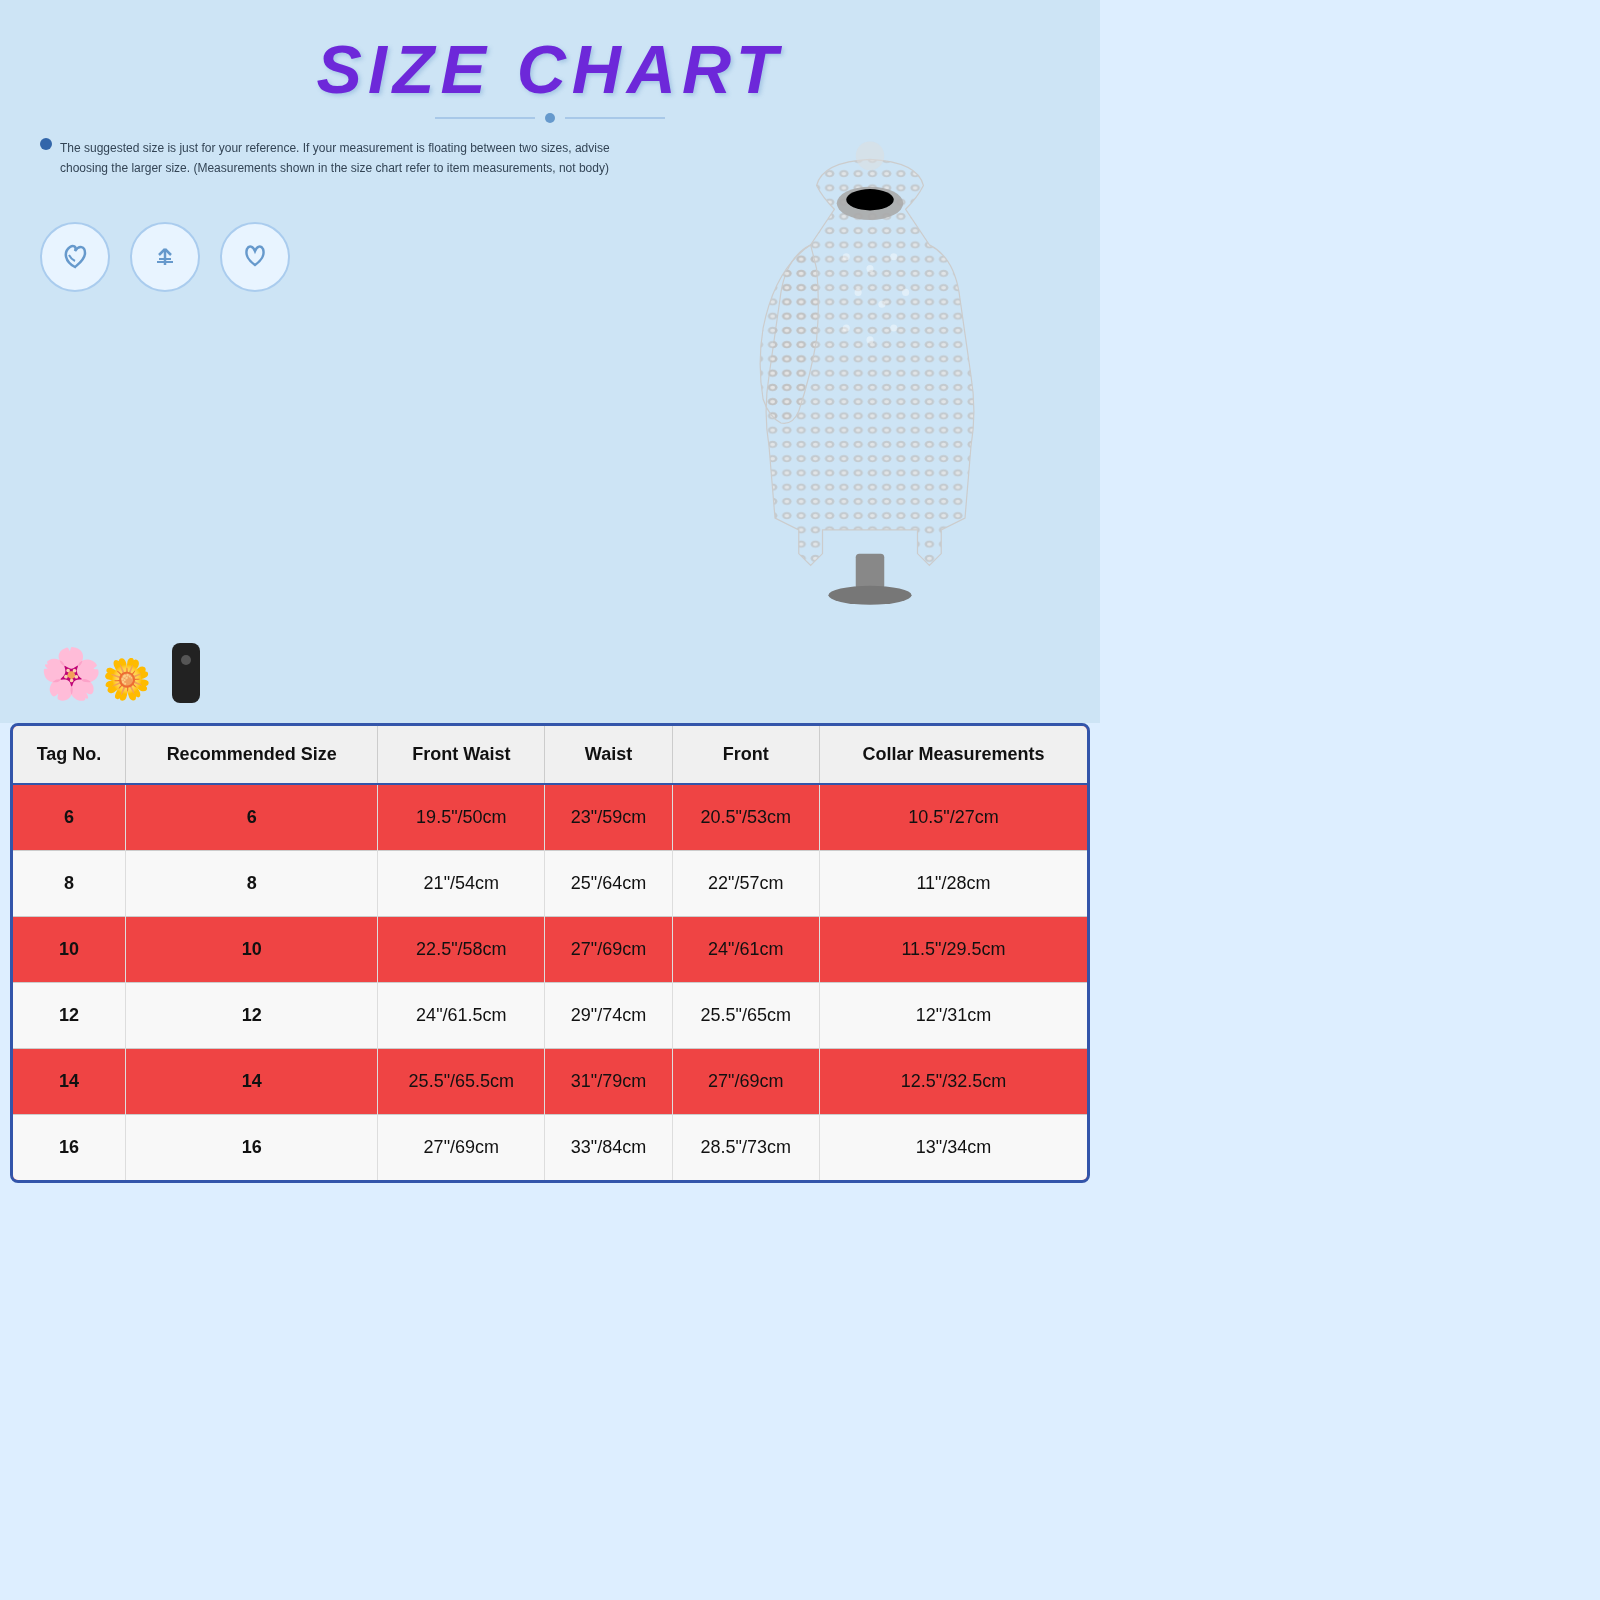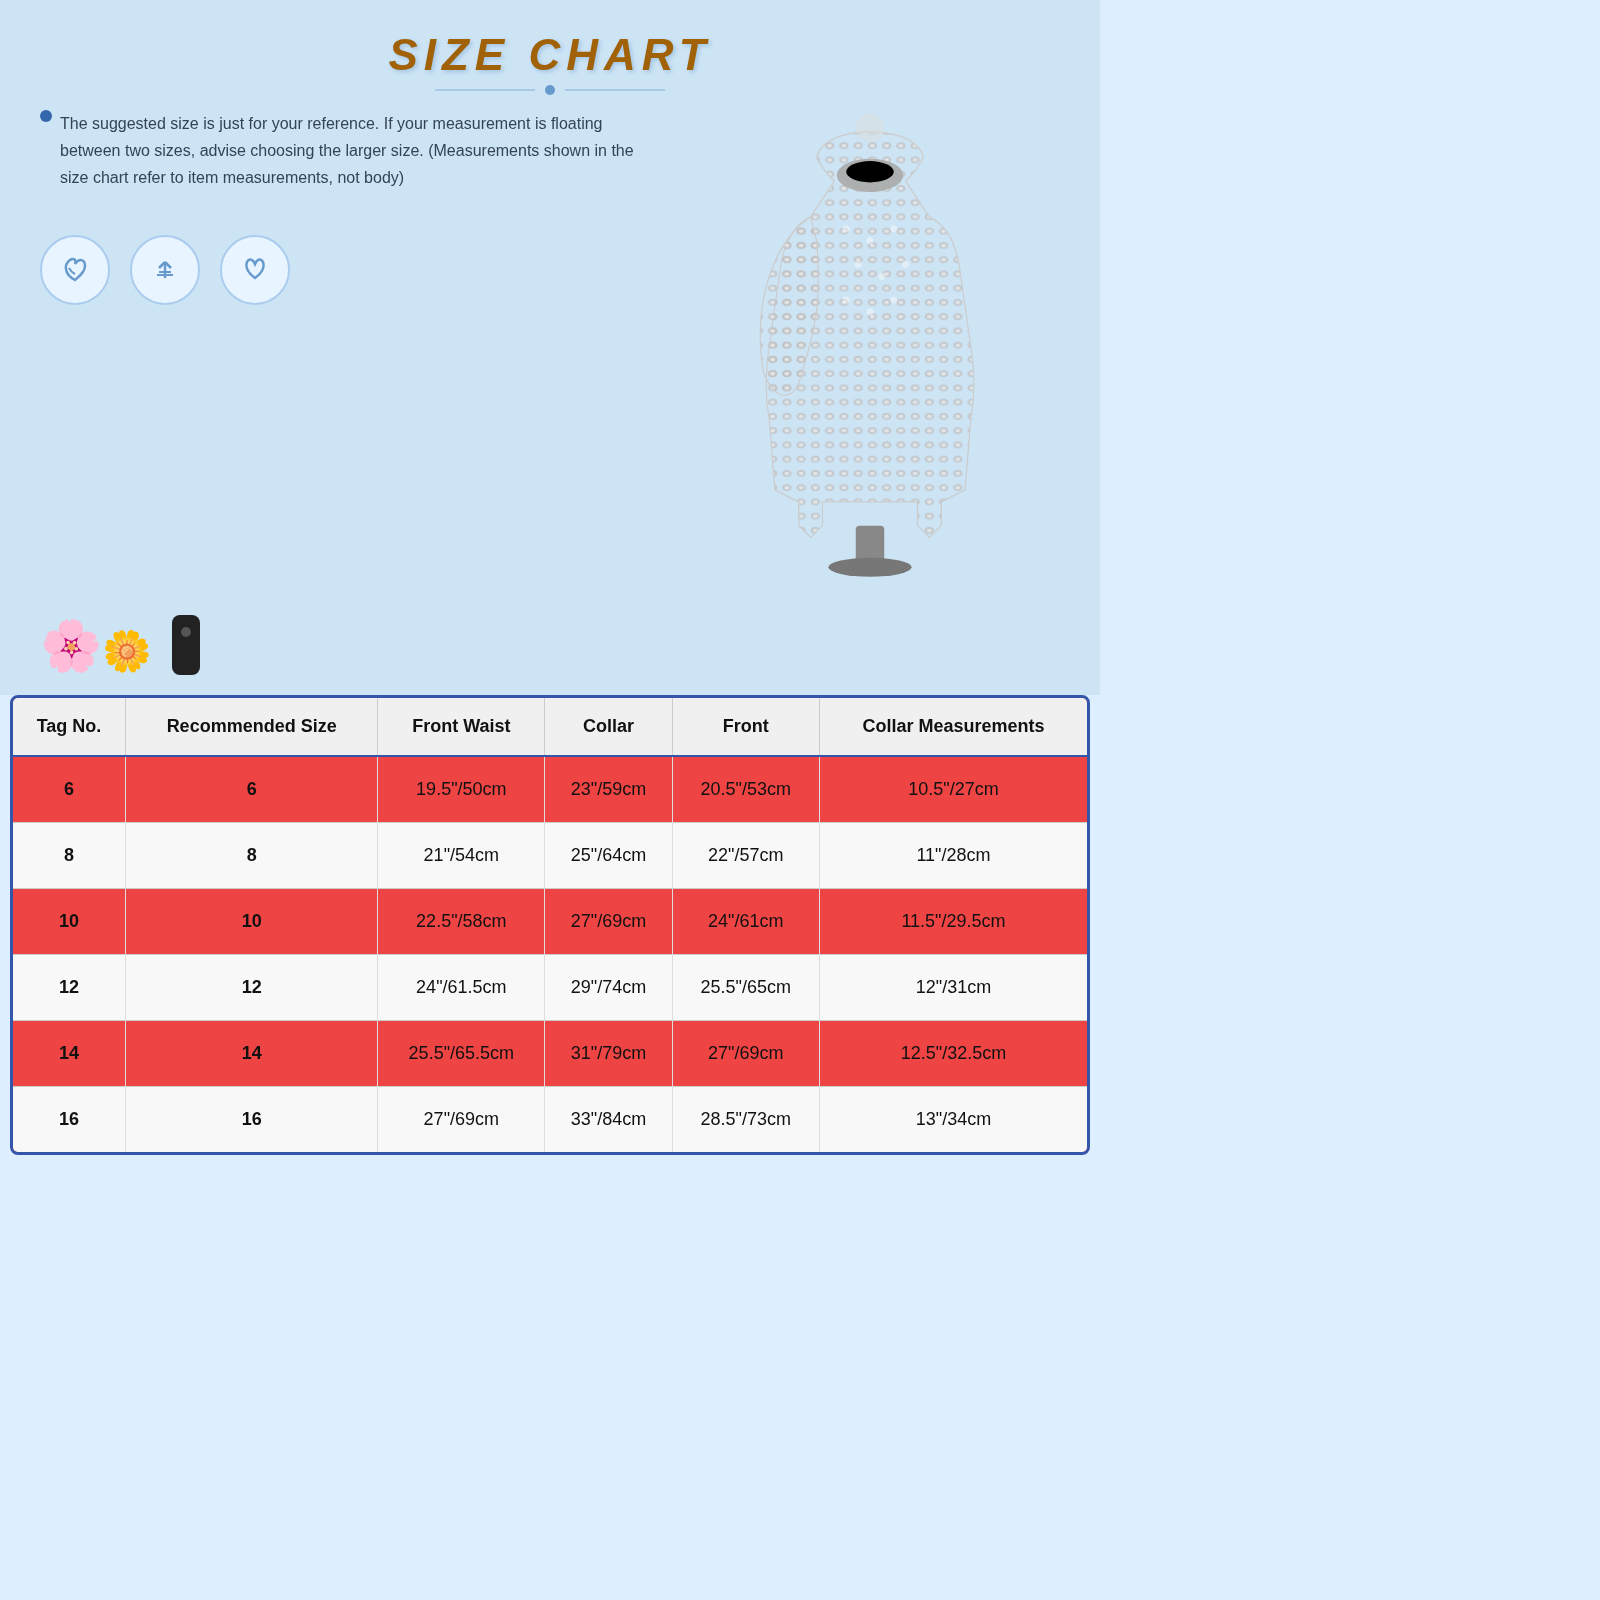--- a/index.html
+++ b/index.html
@@ -17,23 +17,23 @@
       position: relative;
       min-height: 480px;
     }
 
     .title-area {
       text-align: center;
       margin-bottom: 10px;
     }
 
     .size-chart-title {
-      font-size: 44px;
+      font-size: 68px;
       font-weight: bold;
-      color: #a16207;
+      color: #6d28d9;
       letter-spacing: 6px;
       text-shadow: 2px 2px 4px rgba(100,150,200,0.4);
       font-style: italic;
     }
 
     .title-decoration {
       display: flex;
       align-items: center;
       justify-content: center;
       gap: 10px;
@@ -57,21 +57,21 @@
       display: flex;
       gap: 20px;
     }
 
     .left-content {
       flex: 1;
       padding-right: 20px;
     }
 
     .note-text {
-      font-size: 16px;
+      font-size: 12px;
       color: #334455;
       line-height: 1.7;
       margin-bottom: 28px;
     }
 
     .bullet-dot {
       display: inline-block;
       width: 12px;
       height: 12px;
       background: #3366aa;
@@ -322,21 +322,21 @@
   <div class="remote"></div>
 </div>
 
 <div class="table-section">
   <table>
     <thead>
       <tr>
         <th>Tag No.</th>
         <th>Recommended Size</th>
         <th>Front Waist</th>
-        <th>Collar</th>
+        <th>Waist</th>
         <th>Front</th>
         <th>Collar Measurements</th>
       </tr>
     </thead>
     <tbody id="table-body">
     <tr>
           <td>6</td>
           <td>6</td>
           <td>19.5"/50cm</td>
           <td>23"/59cm</td>

